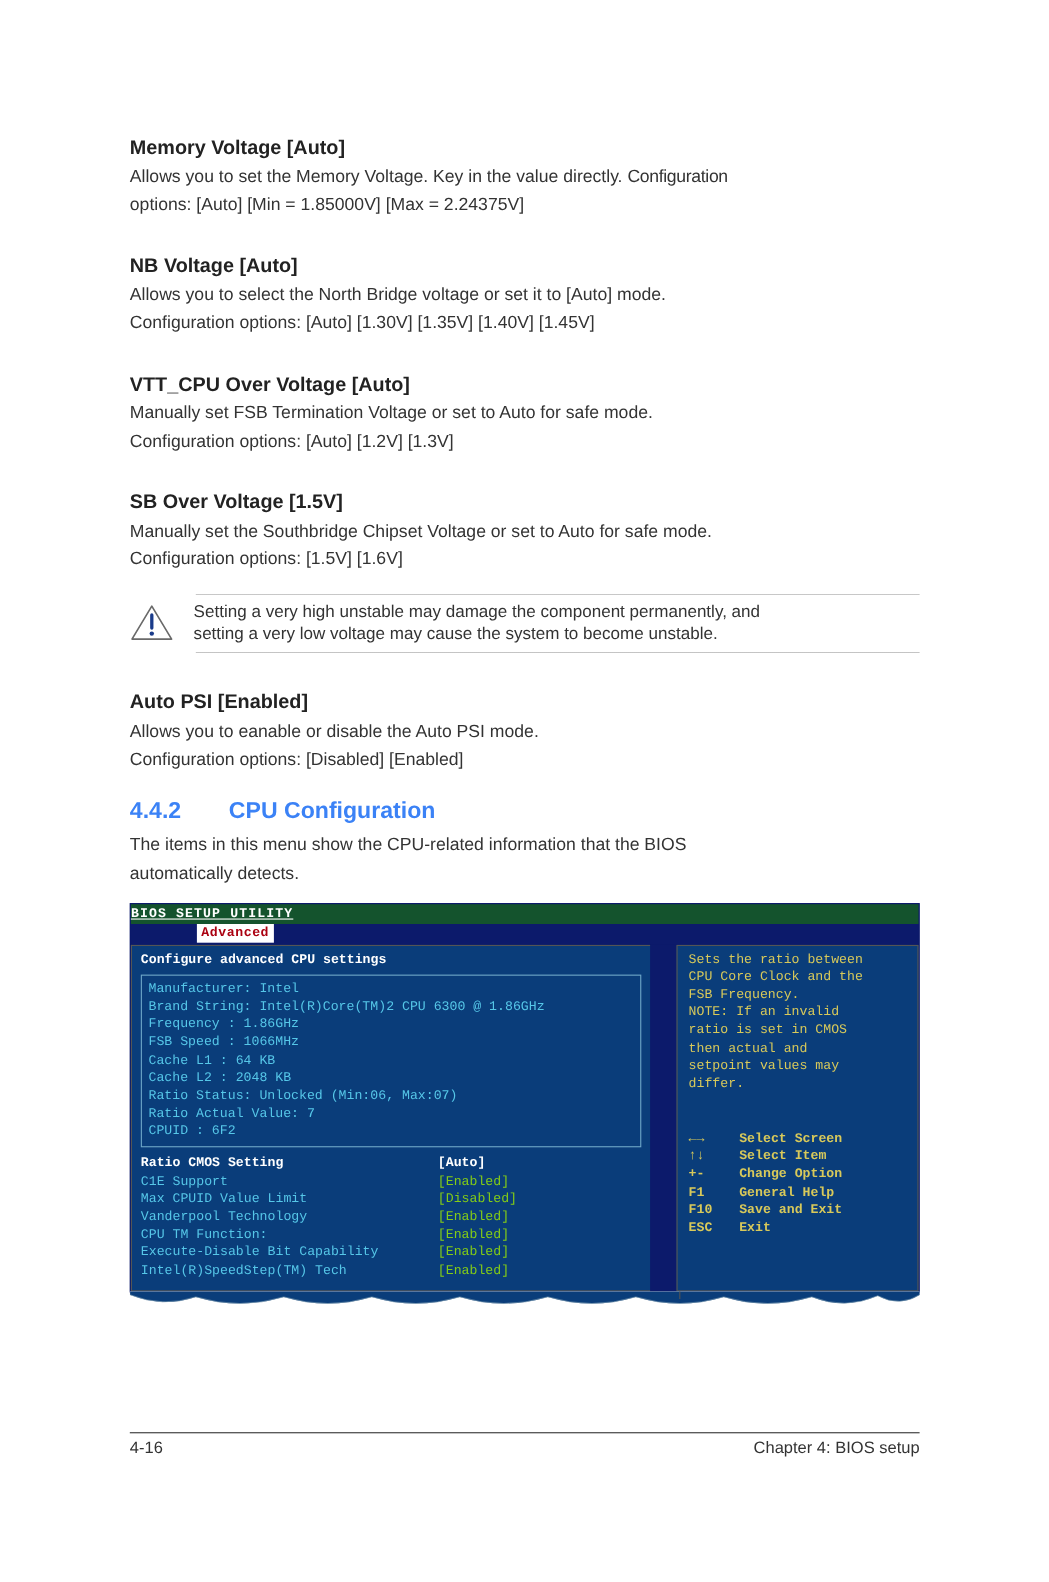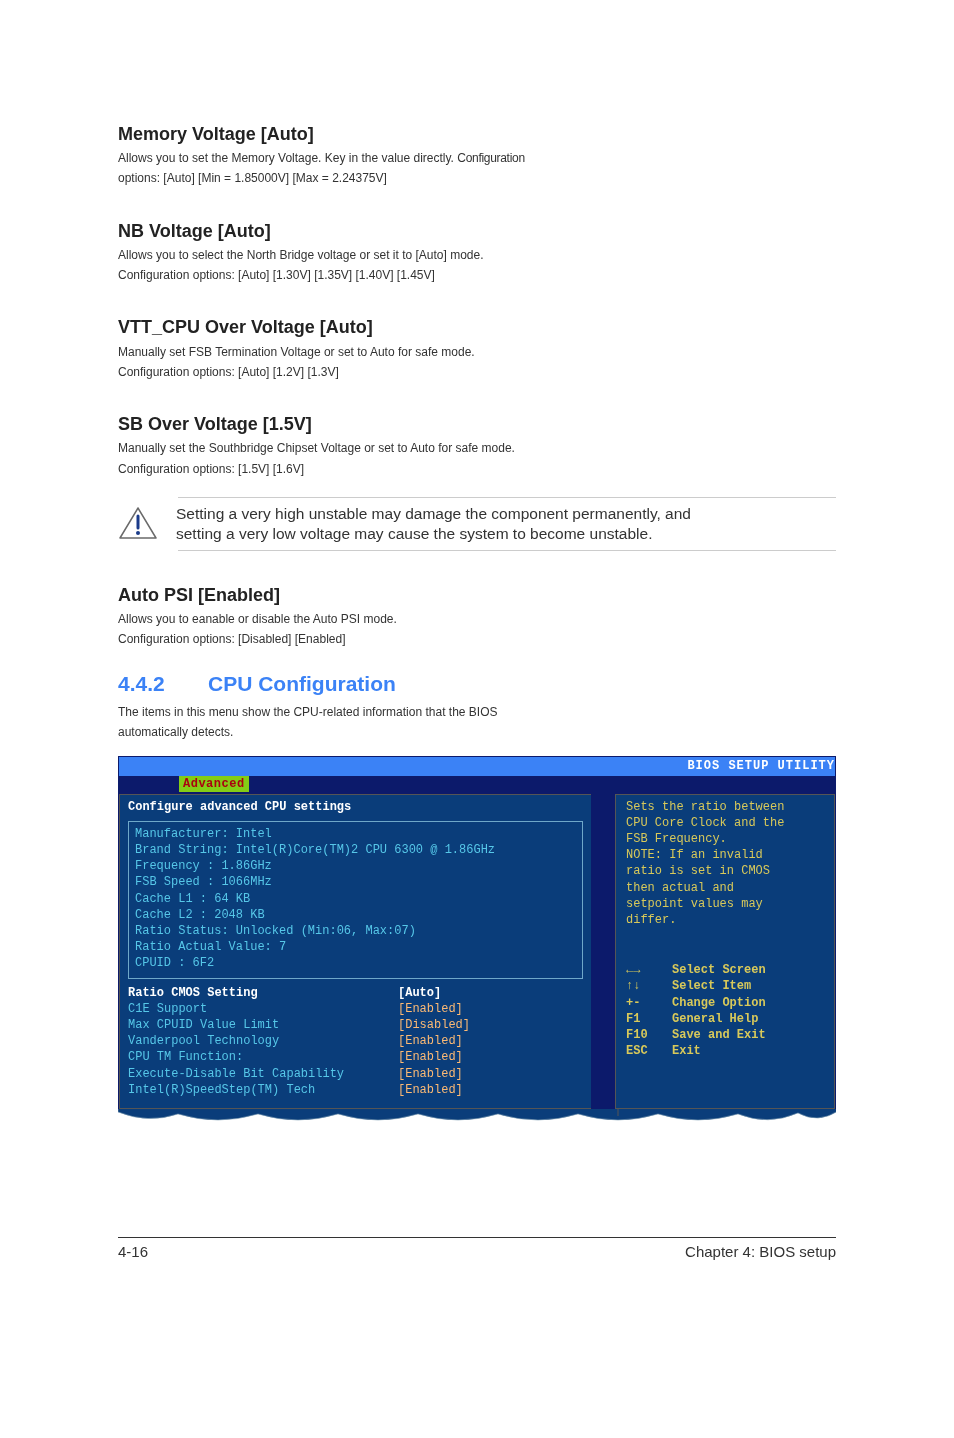--- a/index.html
+++ b/index.html
@@ -15,21 +15,21 @@
 }
 h3.setting-heading {
   font-weight: bold;
   font-size: 18px;
   margin-top: 32px;
   margin-bottom: 4px;
   color: #222;
 }
 p.desc {
   color: #333;
-  font-size: 12px;
+  font-size: 16px;
   margin-bottom: 4px;
 }
 .callout-wrap {
   margin: 20px 0 14px 0;
 }
 .callout-line {
   height: 1px;
   background: linear-gradient(to bottom, #999 0%, #fff 100%);
   margin-left: 60px;
 }
@@ -63,34 +63,35 @@
 .bios-window {
   margin-top: 16px;
   border: 1px solid #0c1a6b;
   background: #0c1a6b;
   font-family: "Courier New", monospace;
   font-size: 12px;
   line-height: 1.35;
   position: relative;
 }
 .bios-titlebar {
-  background: #3b82f6;
+  background: #14532d;
   color: #fff;
   font-weight: bold;
-  text-align: right;
+  text-align: left;
   padding: 1px 0;
   letter-spacing: 1px;
+  text-decoration: underline;
 }
 .bios-tabrow {
   background: #0c1a6b;
   padding: 0 0 2px 60px;
 }
 .bios-tab {
   display: inline-block;
-  background: #84cc16;
+  background: #ffffff;
   color: #aa0010;
   font-weight: bold;
   padding: 0 4px;
   letter-spacing: 0.5px;
 }
 .bios-content {
   display: flex;
   gap: 24px;
 }
 .bios-left {
@@ -124,21 +125,21 @@
 }
 .bios-label {
   color: #56c7e8;
   width: 270px;
 }
 .bios-label.hl {
   color: #fff;
   font-weight: bold;
 }
 .bios-value {
-  color: #fdba74;
+  color: #84cc16;
 }
 .bios-value.hl {
   color: #fff;
   font-weight: bold;
 }
 .bios-help-text {
   color: #d8c95a;
 }
 .bios-nav {
   margin-top: 34px;

